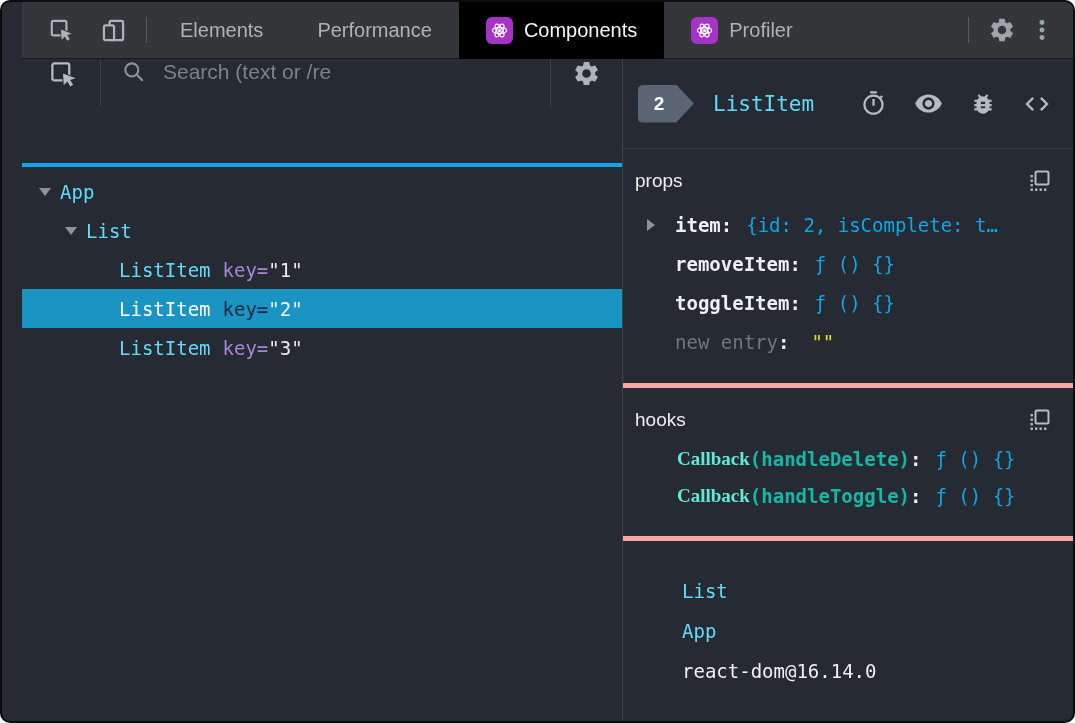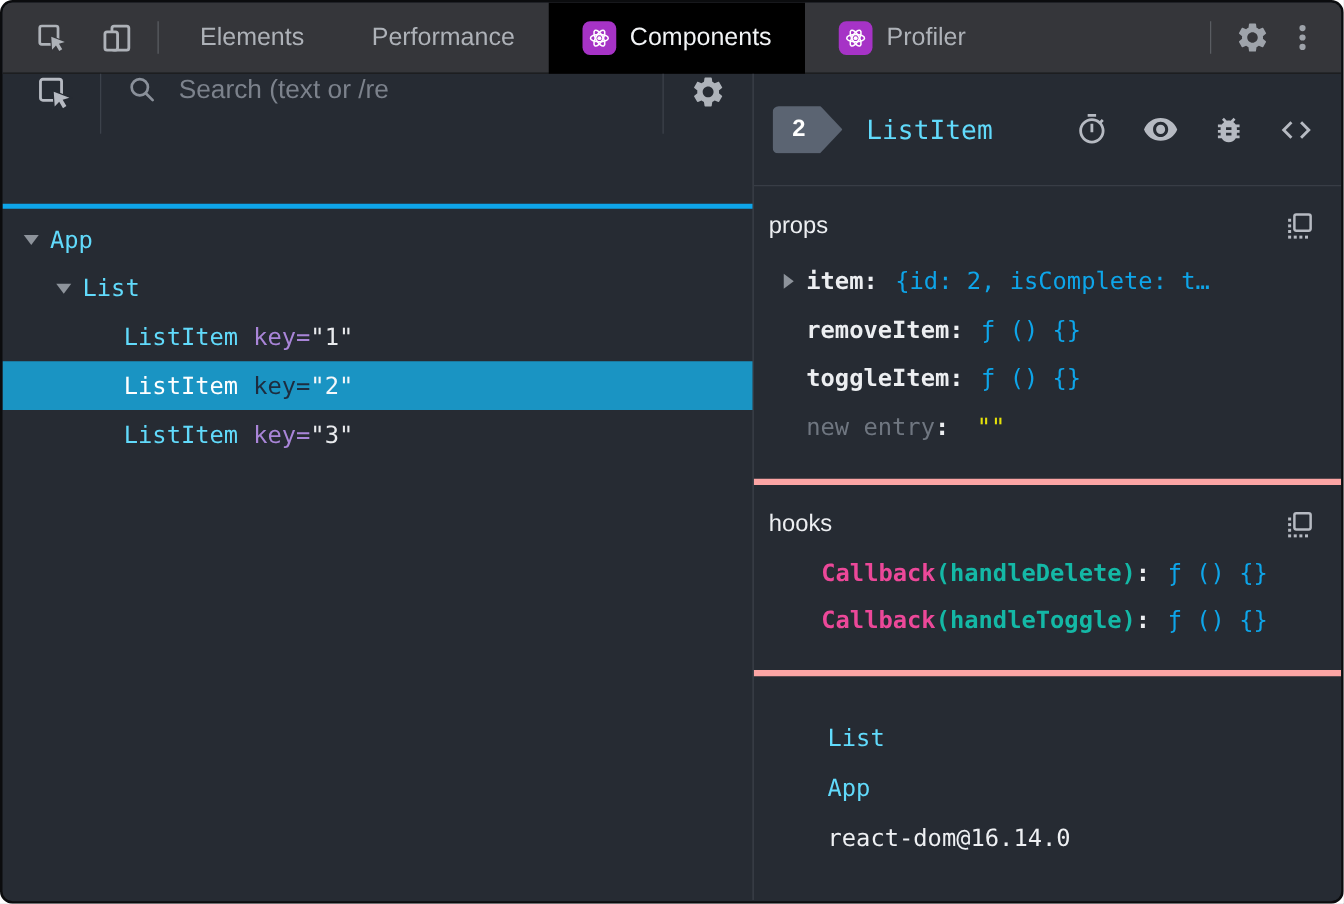--- a/index.html
+++ b/index.html
@@ -3,20 +3,21 @@
 <meta charset="utf-8">
 <style>
   html,body{margin:0;padding:0;background:#ffffff;}
   *{box-sizing:border-box;}
   .window{
     width:1075px;height:723px;
     border:2px solid #0b0c0e;border-radius:10px;overflow:hidden;
     background:#262b33;
     font-family:"Liberation Sans",sans-serif;
     position:relative;
+    padding-left:20px;
   }
   
   .topbar{
     height:57px;background:#35363a;display:flex;align-items:center;
     border-bottom:1px solid #17181a;
   }
   .icon-btn{background:none;border:none;padding:0;display:flex;align-items:center;justify-content:center;cursor:pointer;}
   .topbar .icon-btn{width:34px;height:34px;}
   .topbar .inspect{margin-left:22px;}
   .topbar .device{margin-left:18px;}
@@ -78,27 +79,27 @@
   
   .section{border-bottom:5px solid #fca5a5;padding:20px 16px 22px 12px;}
   .section:last-child{border-bottom:none;}
   .sec-head{display:flex;align-items:center;}
   .sec-title{color:#eceef1;font-size:19px;}
   .copy-btn{margin-left:auto;margin-right:6px;}
   .kv-rows{margin-top:12px;font-family:"DejaVu Sans Mono","Liberation Mono",monospace;font-size:19px;}
   .kv-row{height:39px;display:flex;align-items:center;white-space:nowrap;overflow:hidden;}
   .kv-row .tri-r{width:0;height:0;border-top:6px solid transparent;border-bottom:6px solid transparent;border-left:8px solid #8d939b;margin:0 10px 0 12px;flex:0 0 auto;}
   .kv-row .no-tri{width:30px;flex:0 0 auto;}
-  .kv-key{color:#eceef1;font-weight:bold;}
+  .kv-key{color:#eceef1;font-weight:bold;margin-left:10px;}
   .kv-key.dim{color:#6f7680;font-weight:normal;}
   .kv-colon{color:#eceef1;font-weight:bold;margin-right:14px;}
   .kv-val{color:#0ea5e9;}
   .kv-val.yellow{color:#e5e10a;margin-left:8px;}
   .hook-indent{width:42px;flex:0 0 auto;}
-  .hook-name{color:#ec4899;font-weight:bold;}
+  .hook-name{color:#5eead4;font-weight:bold;font-family:Liberation Serif, serif;}
   .hook-arg{color:#14b8a6;font-weight:bold;}
   .rb-rows{margin-top:10px;font-family:"DejaVu Sans Mono","Liberation Mono",monospace;font-size:19px;}
   .rb-row{height:40px;display:flex;align-items:center;padding-left:47px;}
   .rb-link{color:#61dafb;cursor:pointer;}
   .rb-plain{color:#eef0f3;}
   svg{display:block;}
 </style>
 </head>
 <body>
 

